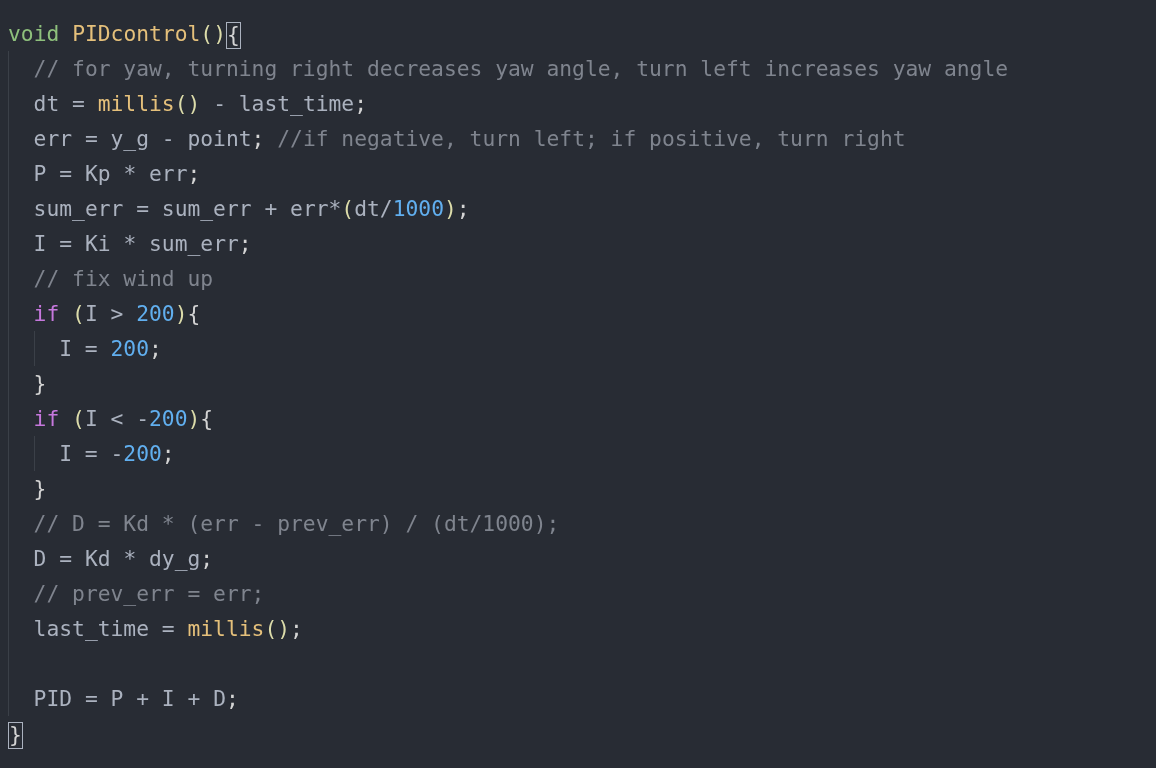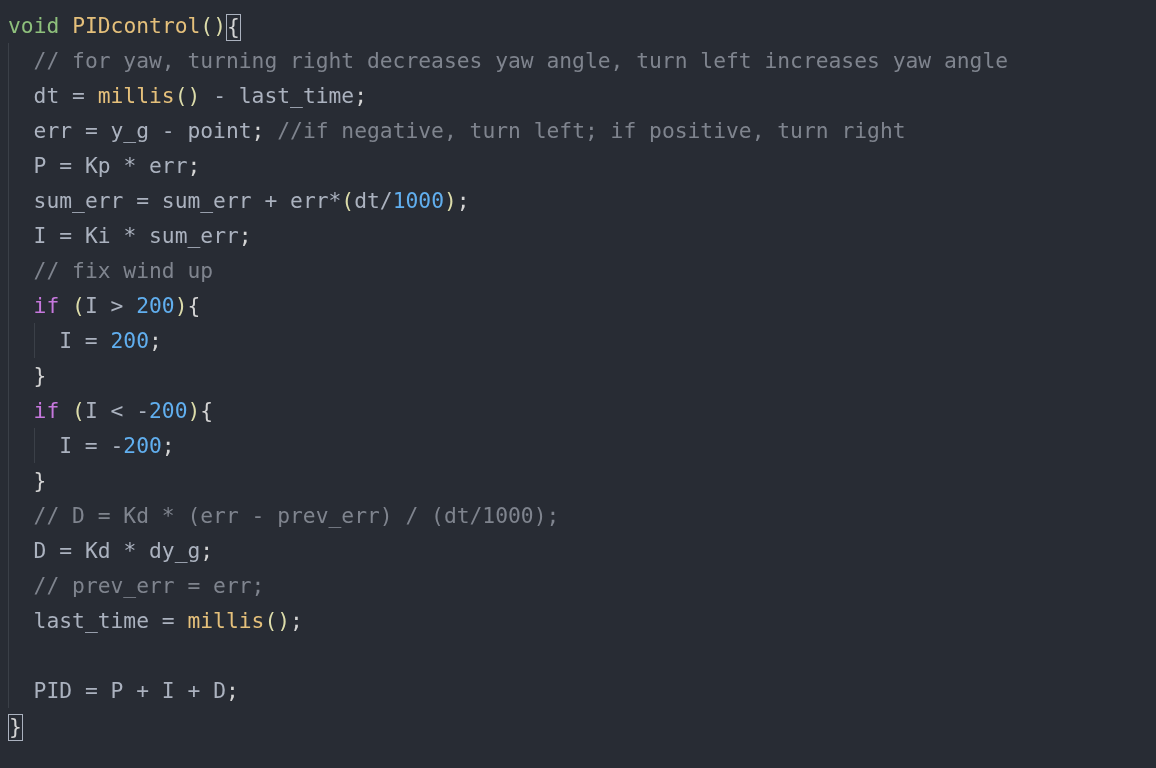--- a/index.html
+++ b/index.html
@@ -5,21 +5,21 @@
   html, body {
     margin: 0;
     padding: 0;
     width: 1156px;
     height: 768px;
     background: #282c34;
     overflow: hidden;
   }
   pre.code {
     margin: 0;
-    padding: 8px 8px 8px 8px;
+    padding: 16px 8px 8px 8px;
     font-family: "Menlo", "Consolas", "DejaVu Sans Mono", monospace;
     font-size: 21.3px;
     line-height: 35px;
     color: #abb2bf;
     white-space: pre;
     letter-spacing: 0px;
   }
   .tok-kw   { color: #c678dd; }
   .tok-type { color: #8ec07c; }
   .tok-fn   { color: #e5c07b; }

